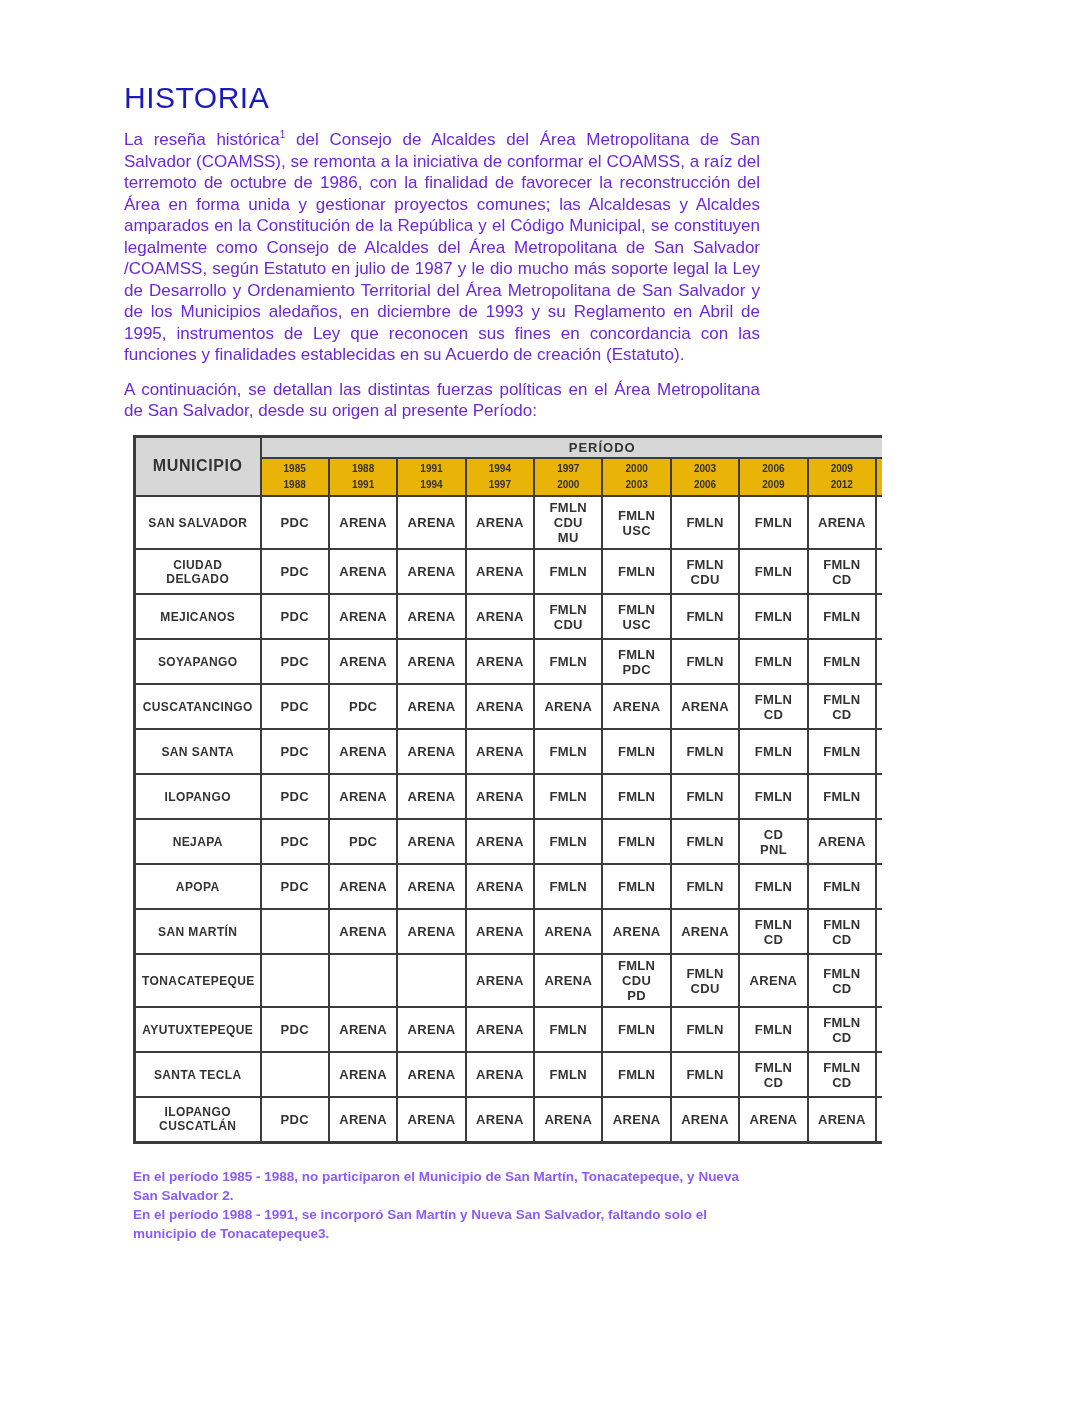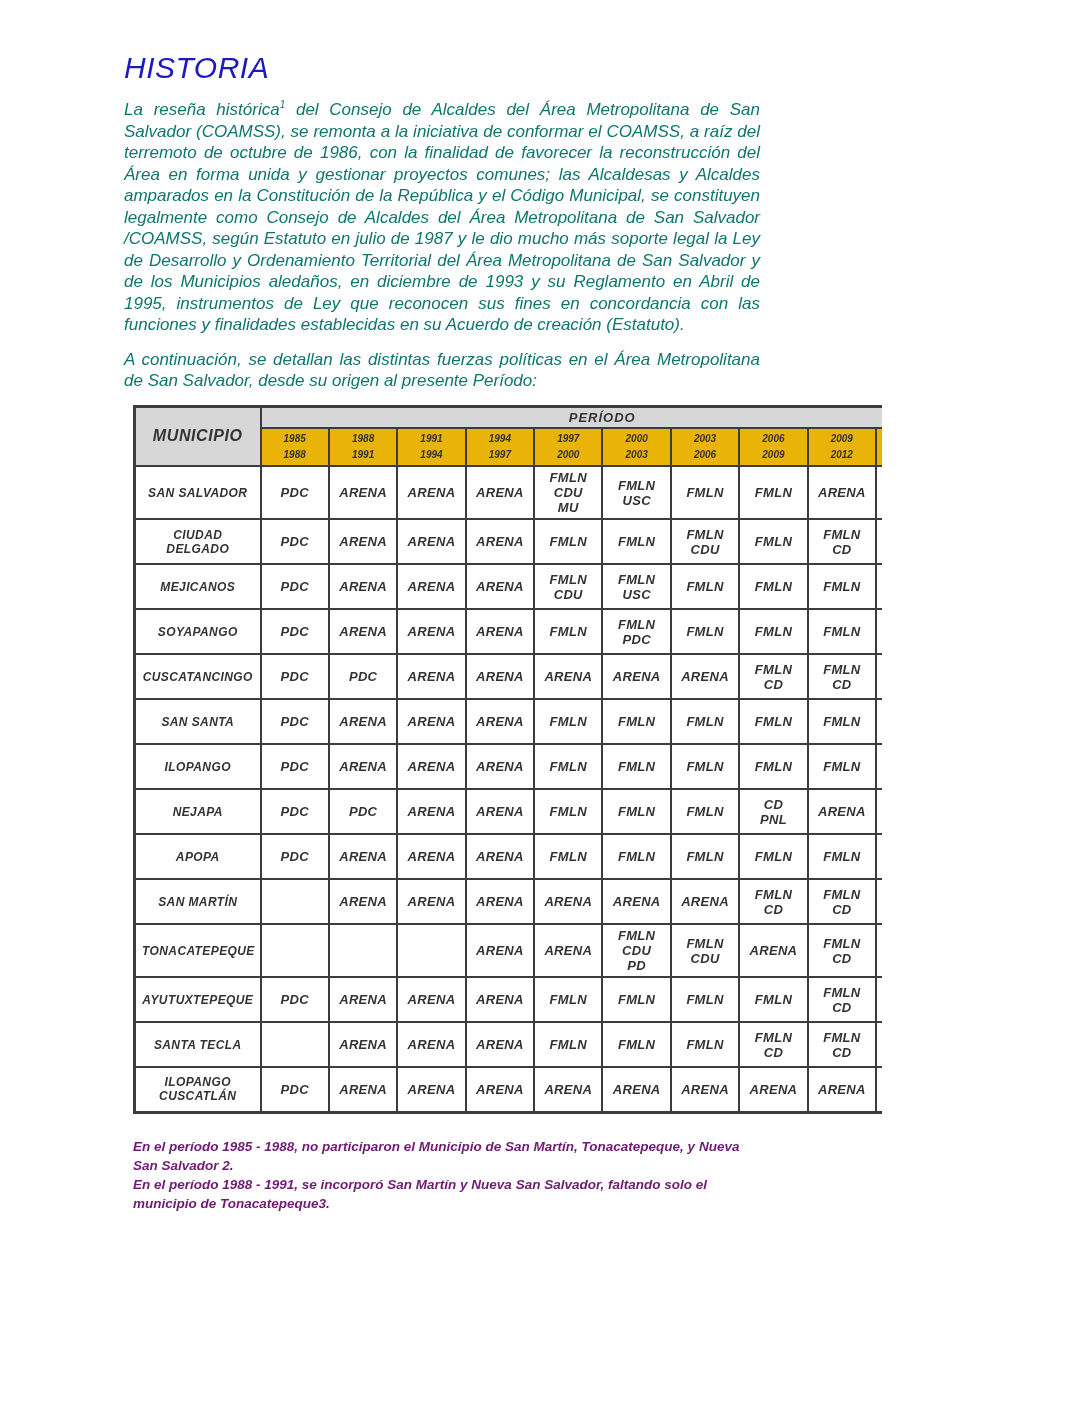--- a/index.html
+++ b/index.html
@@ -7,38 +7,37 @@
   body {
     width: 1088px;
     height: 1408px;
     background: #ffffff;
     font-family: "Liberation Sans", sans-serif;
     color: #3e3e3e;
   }
   .page {
     width: 882px;
     height: 1408px;
-    padding: 52px 122px 0 124px;
+    padding: 82px 122px 0 124px;
     overflow: hidden;
-    font-style: italic;
   }
   h1.title {
     margin: 0 0 15px 0;
     font-size: 30px;
     line-height: 32px;
     font-weight: 400;
     letter-spacing: 0.5px;
     color: #1c19bd;
   }
   p.body-text {
     margin: 0 0 13px 0;
     font-size: 17px;
     line-height: 21.5px;
     text-align: justify;
-    color: #0f766e;
+    color: #6d28d9;
   }
   p.body-text sup {
     font-size: 10px;
     line-height: 0;
   }
   table.pol-table {
     border-collapse: collapse;
     table-layout: fixed;
     width: 813px;
     margin: 13px 0 0 9px;
@@ -89,21 +88,21 @@
     height: 45px;
     padding: 3px 2px;
     white-space: pre-line;
     background: #ffffff;
   }
   .footnotes {
     margin: 23px 0 10px 9px;
     font-size: 13.5px;
     font-weight: 700;
     line-height: 19px;
-    color: #701a75;
+    color: #8b5cf6;
   }
 </style>
 </head>
 <body>
 
 <div class="page">
 
   <h1 class="title">HISTORIA</h1>
 
   <p class="body-text"><span>La reseña histórica</span><sup>1</sup><span> del Consejo de Alcaldes del Área Metropolitana de San Salvador (COAMSS), se remonta a la iniciativa de conformar el COAMSS, a raíz del terremoto de octubre de 1986, con la finalidad de favorecer la reconstrucción del Área en forma unida y gestionar proyectos comunes; las Alcaldesas y Alcaldes amparados en la Constitución de la República y el Código Municipal, se constituyen legalmente como Consejo de Alcaldes del Área Metropolitana de San Salvador /COAMSS, según Estatuto en julio de 1987 y le dio mucho más soporte legal la Ley de Desarrollo y Ordenamiento Territorial del Área Metropolitana de San Salvador y de los Municipios aledaños, en diciembre de 1993 y su Reglamento en Abril de 1995, instrumentos de Ley que reconocen sus fines en concordancia con las funciones y finalidades establecidas en su Acuerdo de creación (Estatuto).</span></p>

